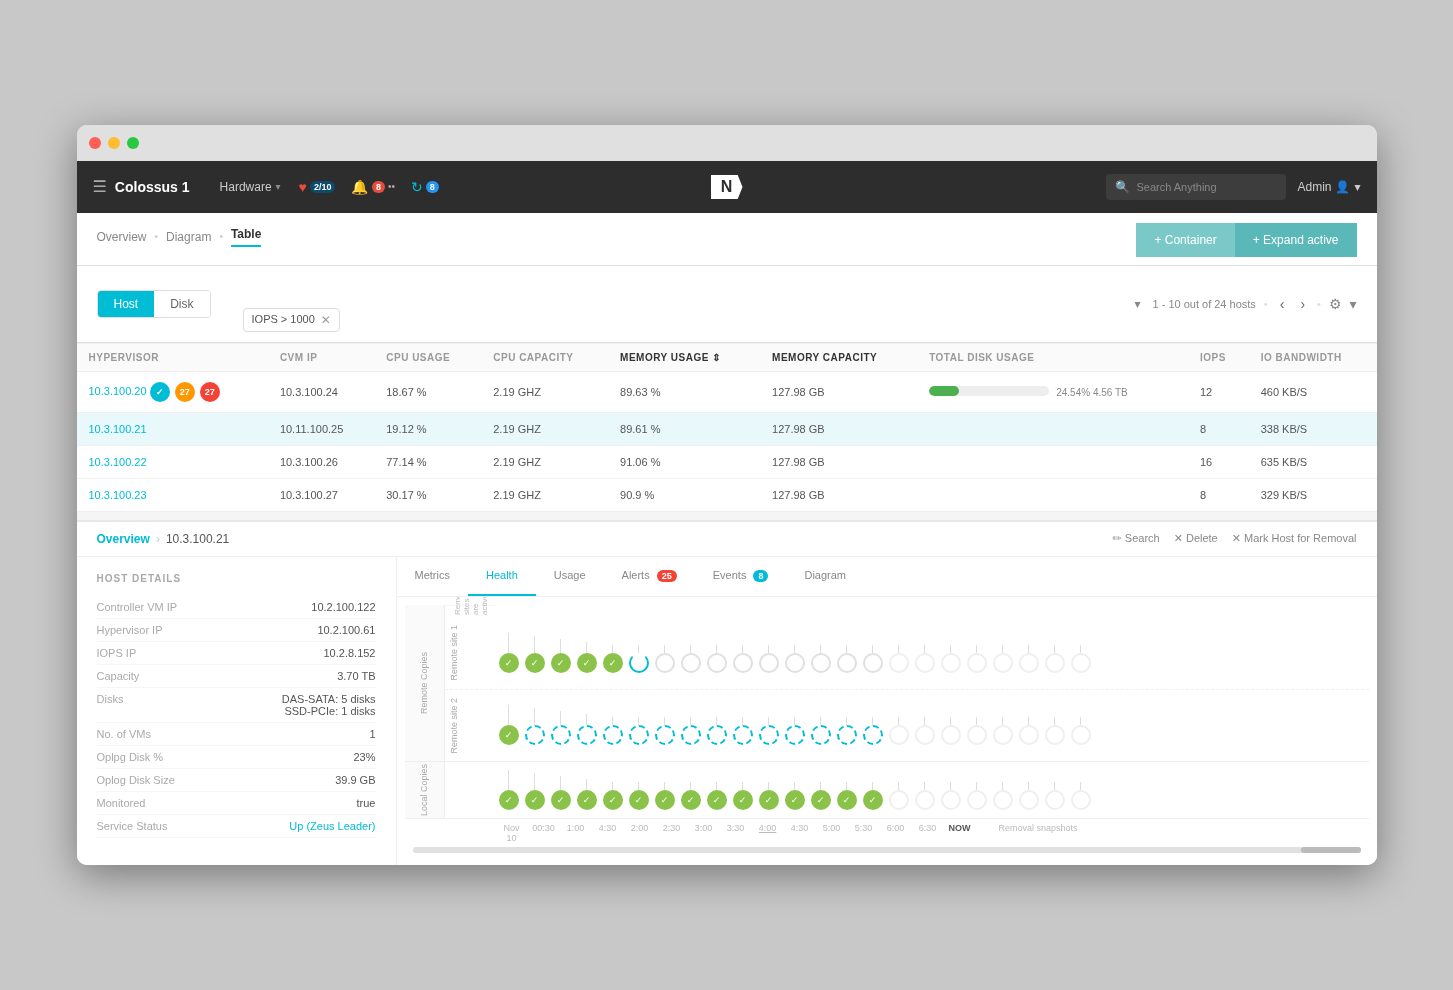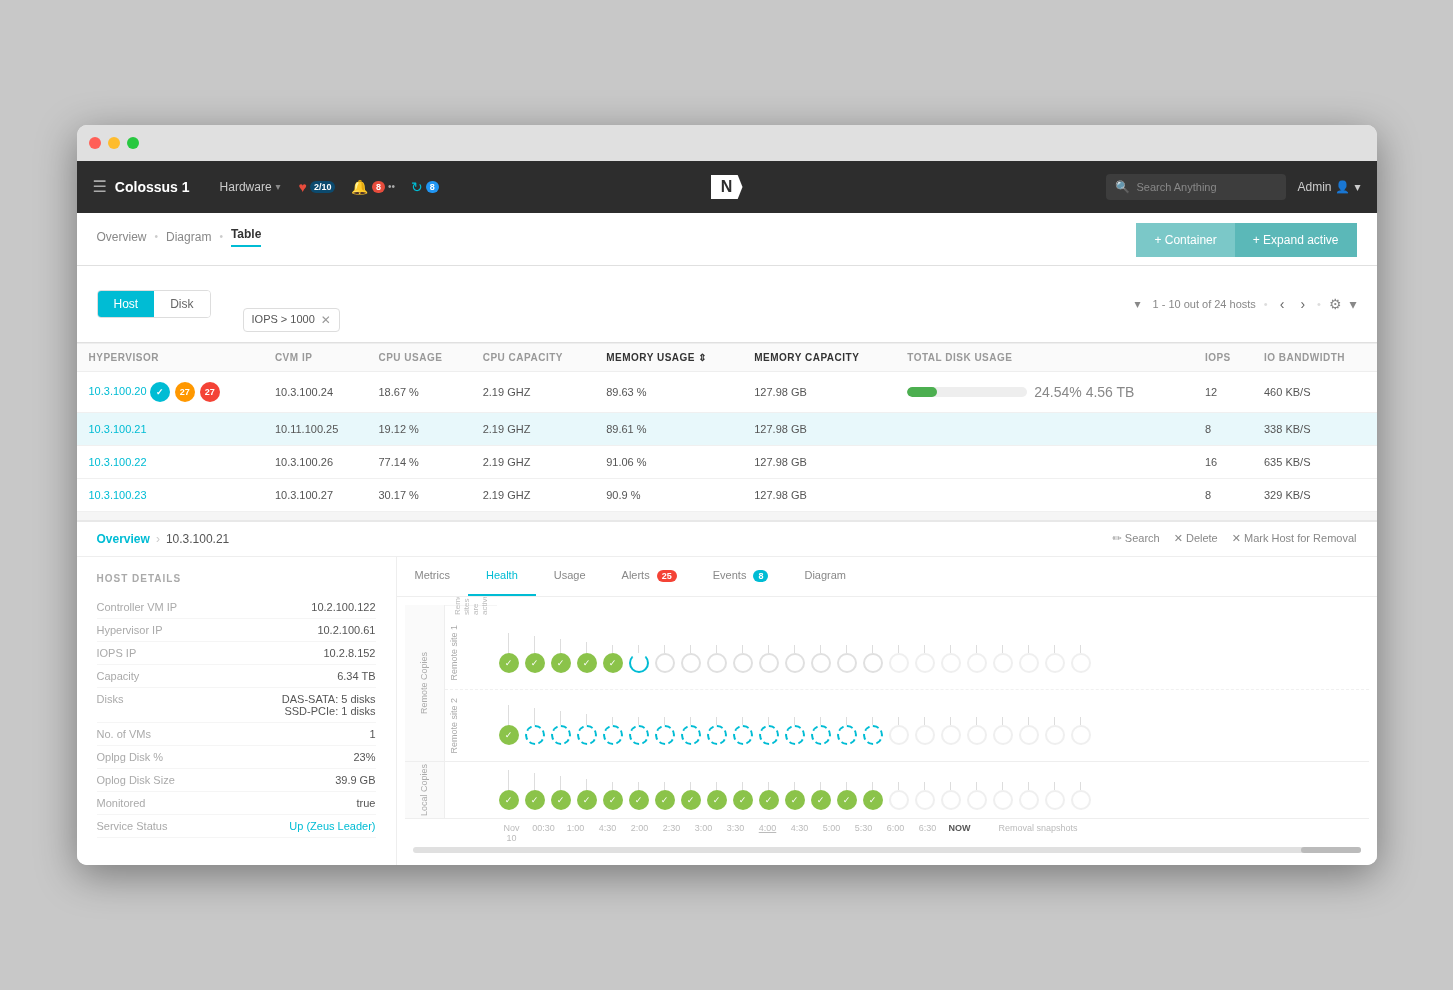--- a/index.html
+++ b/index.html
@@ -523,21 +523,21 @@
                   <span class="vm-badge badge-orange">27</span>
                   <span class="vm-badge badge-red">27</span></td>
     <td>10.3.100.24</td>
     <td>18.67 %</td>
     <td>2.19 GHZ</td>
     <td>89.63 %</td>
     <td>127.98 GB</td>
     <td><div class="progress-bar-container">
                   <div class="progress-bar-fill" style="width:24.54%"></div>
                 </div>
-                <span style="font-size:14px;color:#888;margin-left:4px;margin-top:47px;">24.54% 4.56 TB</span></td>
+                <span style="font-size:10px;color:#888;margin-left:4px;margin-top:47px;">24.54% 4.56 TB</span></td>
     <td>12</td>
     <td>460 KB/S</td>
   </tr>
             <tr class="selected">
     <td><a class="ip-link">10.3.100.21</a> </td>
     <td>10.11.100.25</td>
     <td>19.12 %</td>
     <td>2.19 GHZ</td>
     <td>89.61 %</td>
     <td>127.98 GB</td>
@@ -598,21 +598,21 @@
               <div class="detail-row">
                 <span class="detail-label">Hypervisor IP</span>
                    <span class="detail-value">10.2.100.61</span>
               </div>
               <div class="detail-row">
                 <span class="detail-label">IOPS IP</span>
                    <span class="detail-value">10.2.8.152</span>
               </div>
               <div class="detail-row">
                 <span class="detail-label">Capacity</span>
-                   <span class="detail-value">6.34 TB</span>
+                   <span class="detail-value">3.70 TB</span>
               </div>
               <div class="detail-row">
                 <span class="detail-label">Disks</span>
                    <span class="detail-value">DAS-SATA: 5 disks<br>SSD-PCIe: 1 disks</span>
               </div>
               <div class="detail-row">
                 <span class="detail-label">No. of VMs</span>
                    <span class="detail-value">1</span>
               </div>
               <div class="detail-row">

